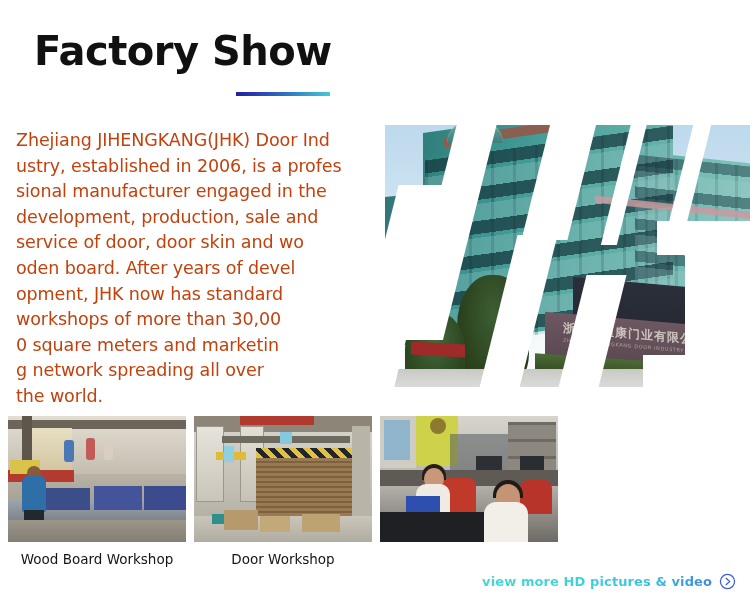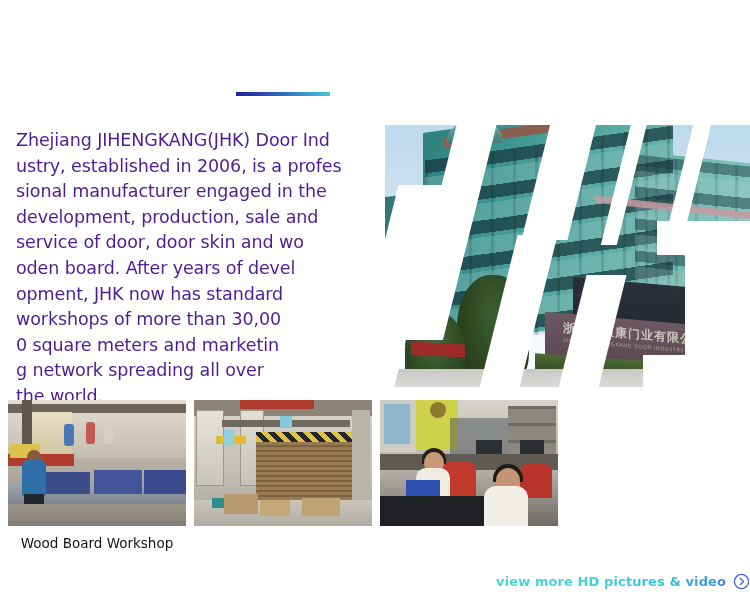--- a/index.html
+++ b/index.html
@@ -241,30 +241,30 @@
 
   
   .intro-text {
     position: absolute;
     left: 16px;
     top: 10px;
     width: 412px;
     font-family: "DejaVu Sans", sans-serif;
     font-size: 17.5px;
     line-height: 25.6px;
-    color: #4c1d95;
+    color: #c2410c;
     white-space: pre-line;
     letter-spacing: -0.1px;
   }
 
   
   .thumb-strip {
     position: absolute;
     left: 8px;
-    top: 400px;
+    top: 416px;
     width: 734px;
     height: 152px;
     display: flex;
     gap: 8px;
   }
   .thumb-cell {
     width: 178px;
     display: flex;
     flex-direction: column;
   }
@@ -371,40 +371,42 @@
   
   .footer-link {
     position: absolute;
     left: 0;
     top: 566px;
     width: 750px;
     height: 30px;
     display: flex;
     align-items: center;
     justify-content: flex-end;
+    padding-right: 14px;
     box-sizing: border-box;
     gap: 7px;
     cursor: pointer;
   }
   .footer-link-text {
     font-size: 13px;
     font-weight: 700;
     letter-spacing: 0.1px;
     background: linear-gradient(90deg, #43d7d2 0%, #3fd3d6 40%, #35c2de 72%, #3f86e0 100%);
     -webkit-background-clip: text;
     background-clip: text;
     color: transparent;
     white-space: nowrap;
   }
   .footer-arrow { width: 17px; height: 17px; display: block; flex: 0 0 auto; }
 </style>
 </head>
 <body>
 
 <div class="header">
+  <div class="page-title">Factory Show</div>
   <div class="title-underline"></div>
 </div>
 
 <div class="intro-block">
 
   <div class="factory-photo">
     <div class="photo-sky"></div>
     <div class="bld-left"></div>
     <div class="bld-main"></div>
     <div class="bld-right"></div>
@@ -490,20 +492,21 @@
       <div class="t3-hazard"></div>
       <div class="t3-stack"></div>
       <div class="t3-cyan1"></div>
       <div class="t3-cyan2"></div>
       <div class="t3-floor"></div>
       <div class="t3-teal"></div>
       <div class="t3-box1"></div>
       <div class="t3-box2"></div>
       <div class="t3-box3"></div>
     </div>
+    <div class="thumb-caption">Door Workshop</div>
   </div>
 
   <div class="thumb-cell">
     <div class="thumb-img">
       <div class="t4-bg"></div>
       <div class="t4-wall"></div>
       <div class="t4-win"></div>
       <div class="t4-yellow"></div>
       <div class="t4-medal"></div>
       <div class="t4-back"></div>

